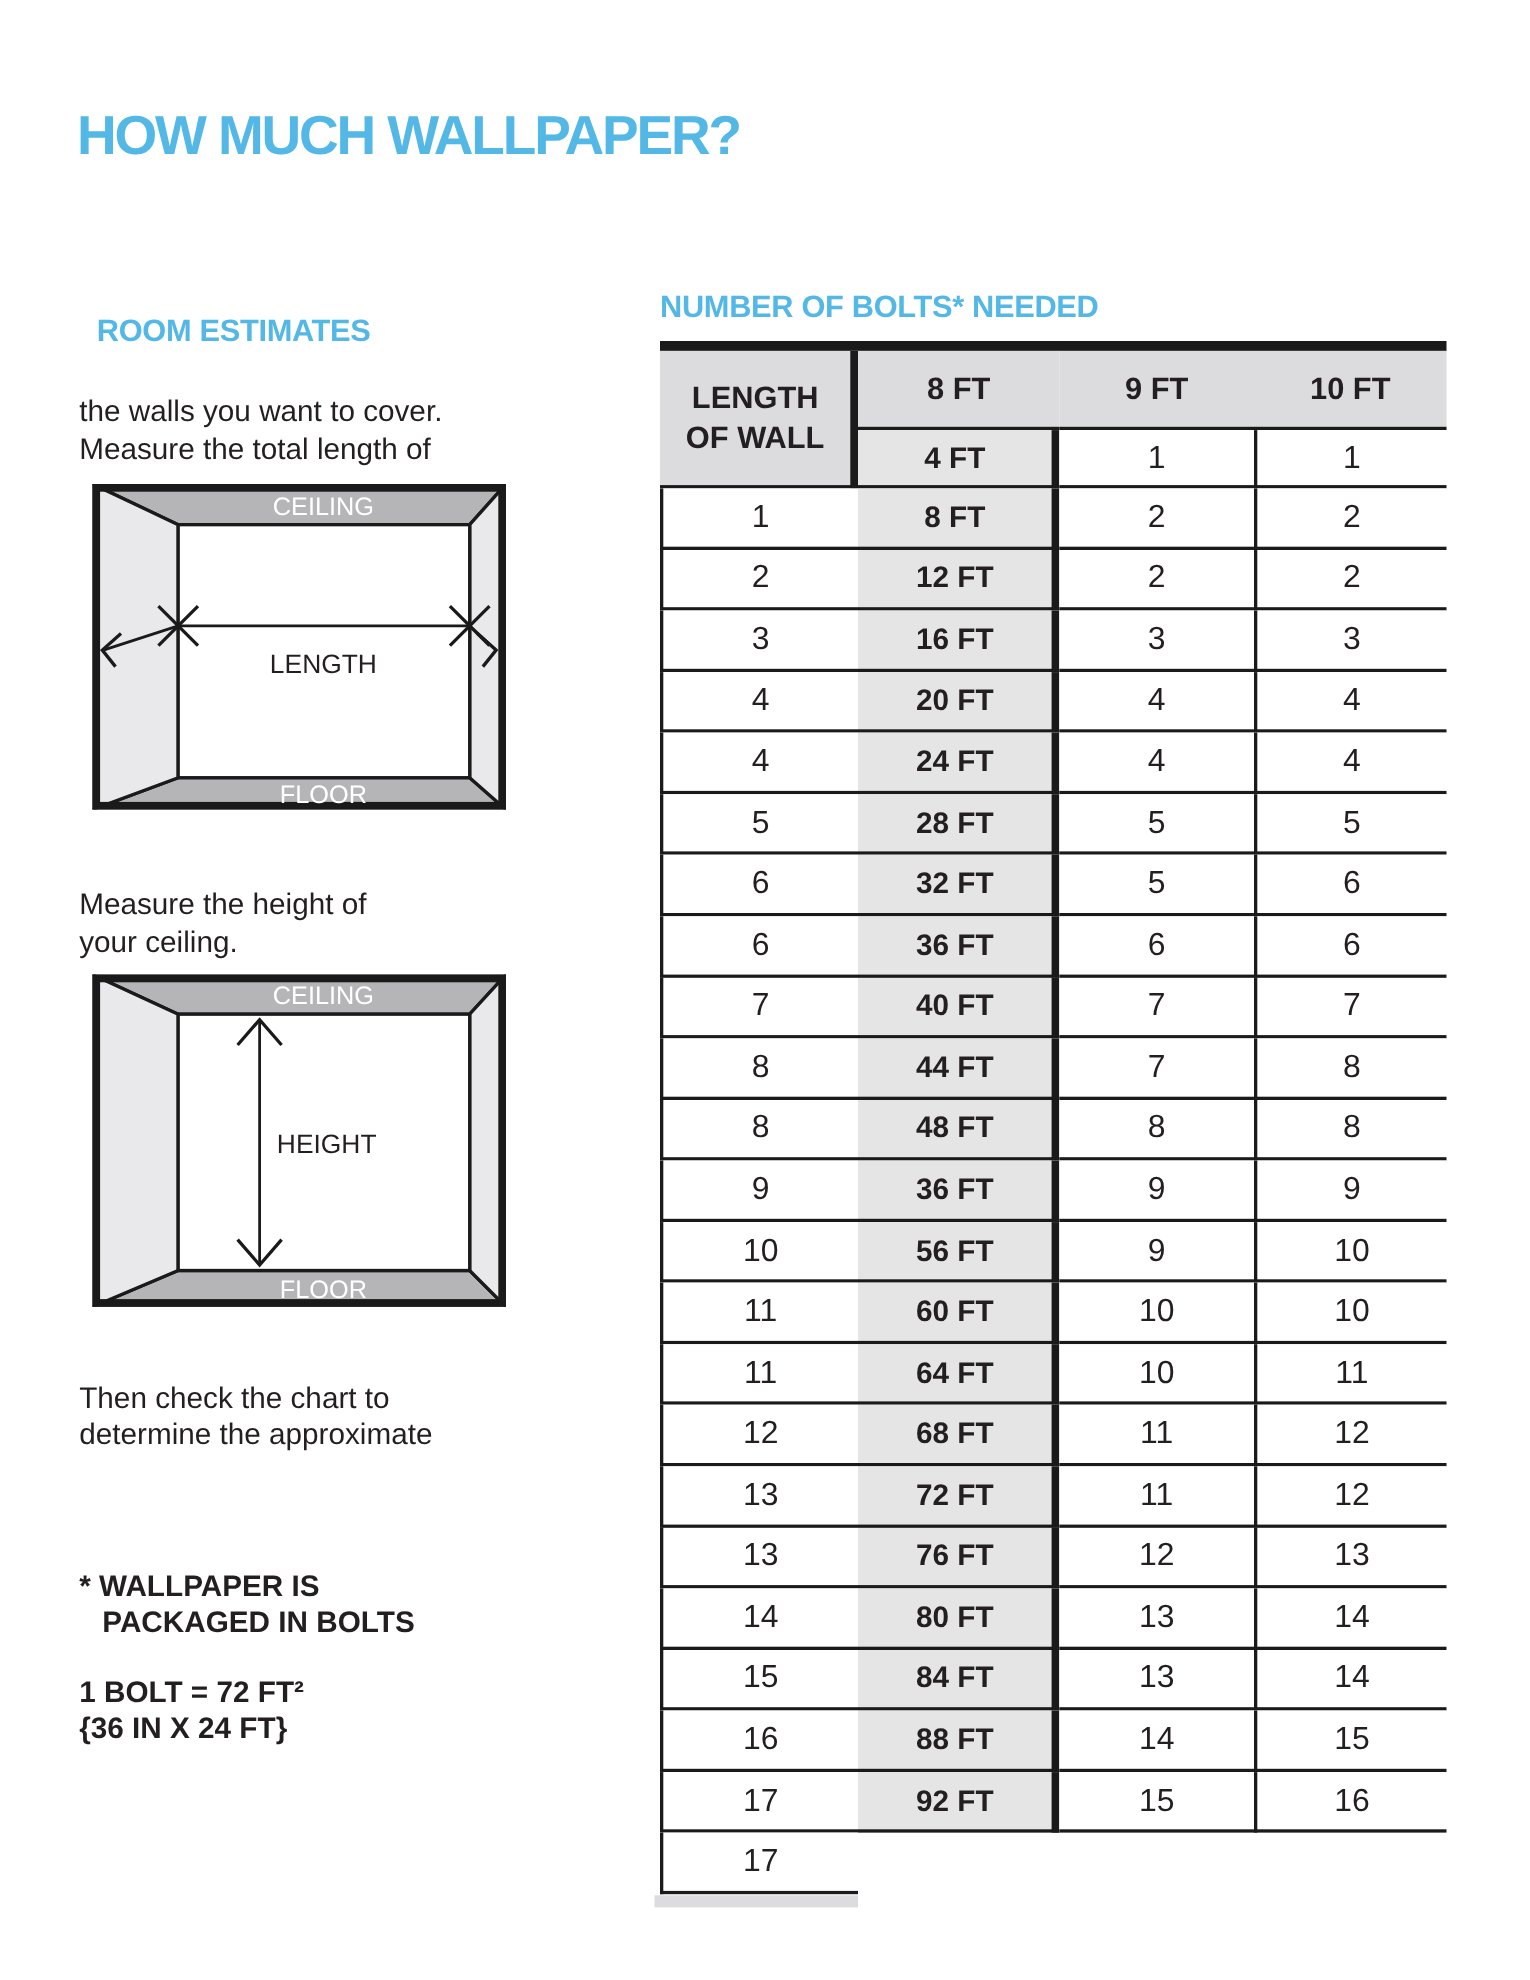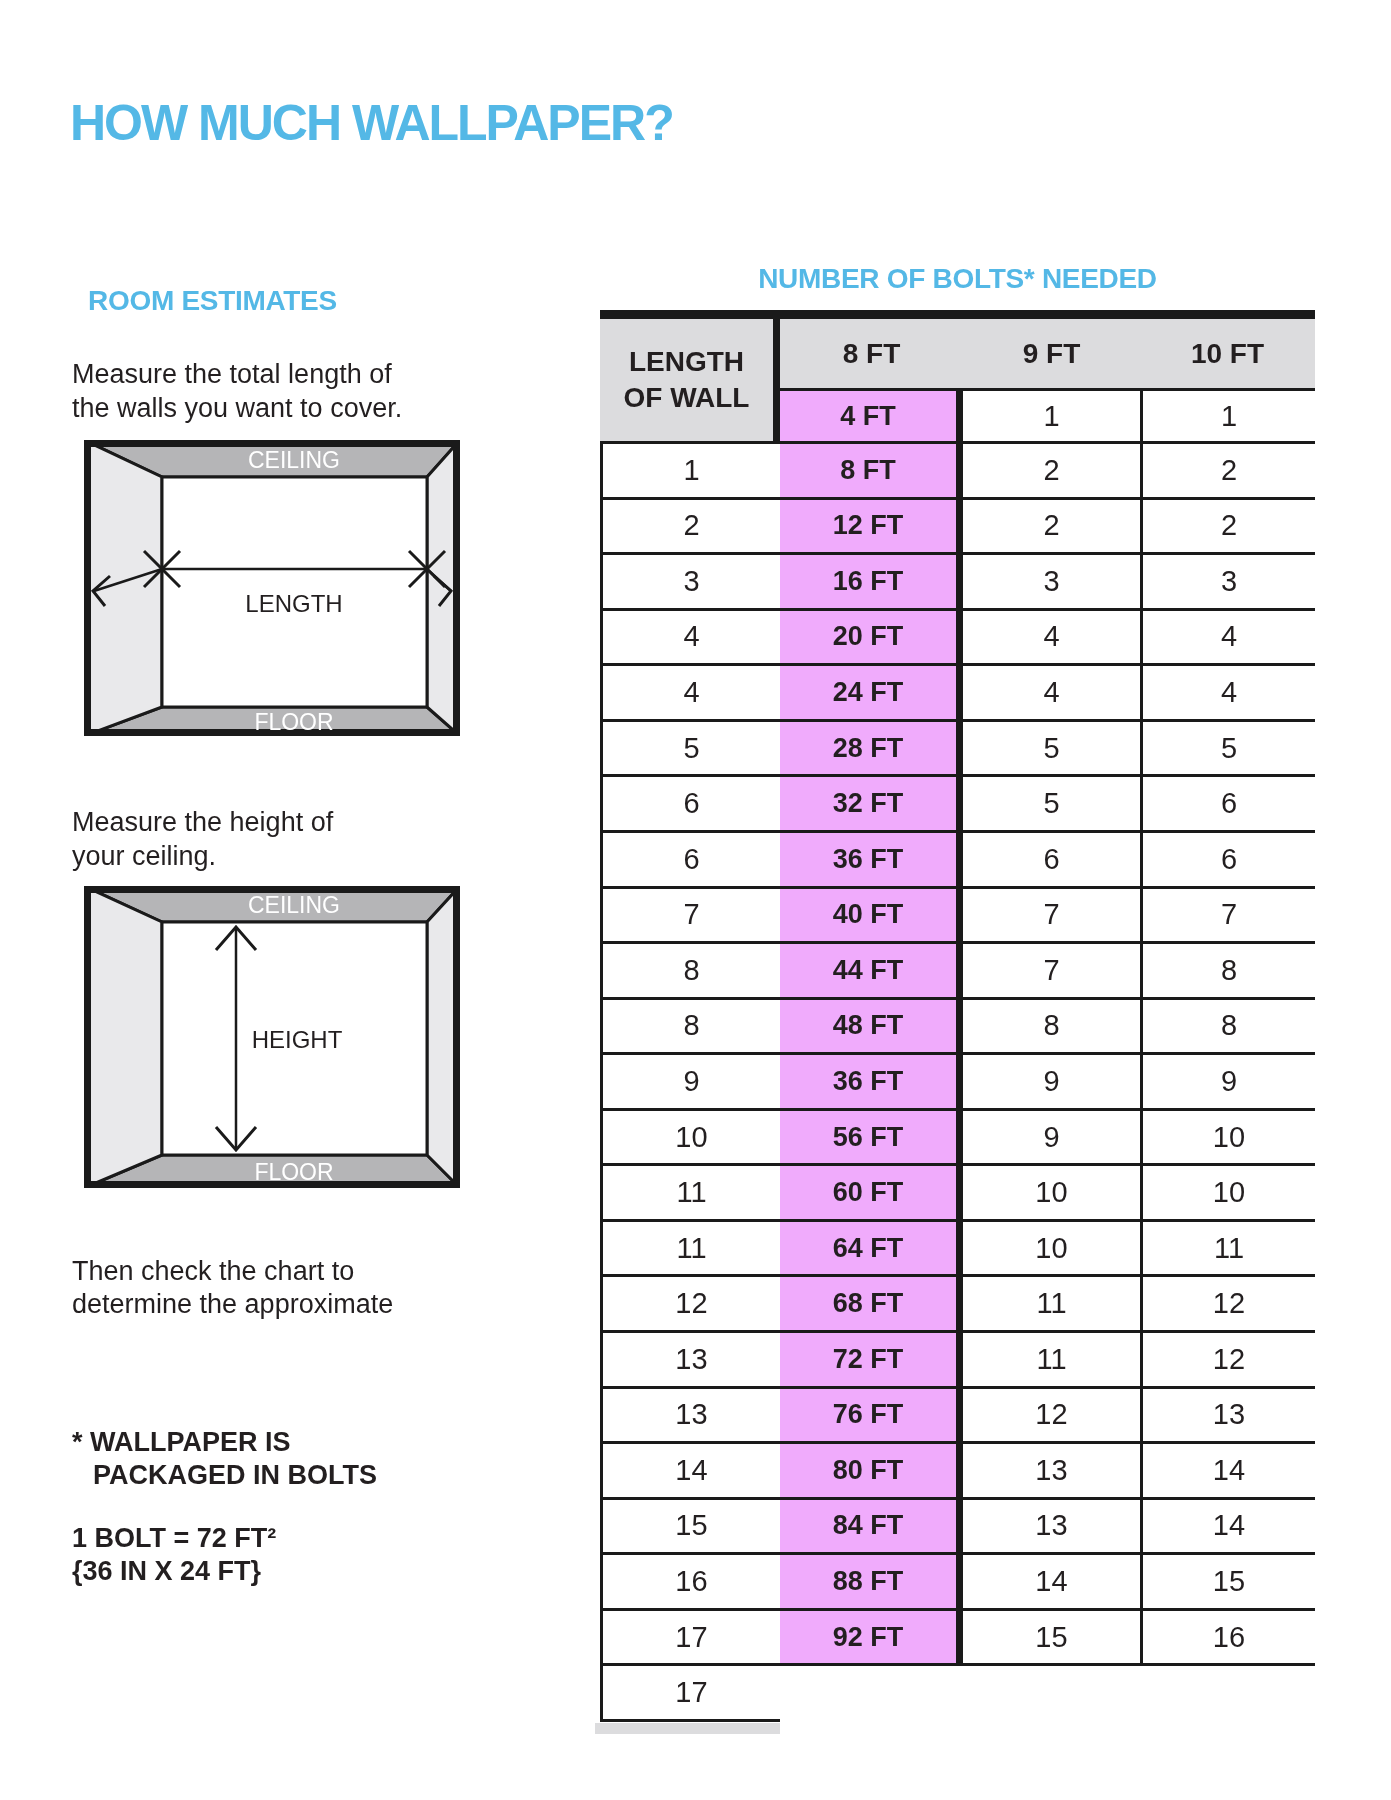--- a/index.html
+++ b/index.html
@@ -15,56 +15,56 @@
   .section-head{left:88px;top:262px;font-size:28px;font-weight:bold;letter-spacing:-0.3px;}
   .para{left:72px;font-size:27px;line-height:34px;}
   .para span{display:block;}
   .para3{line-height:33px;}
   .footnote{left:72px;top:1426px;font-size:27px;font-weight:bold;line-height:33px;}
   .footnote .indent{margin-left:21px;}
   .boltinfo{left:72px;top:1522px;font-size:27px;font-weight:bold;line-height:33px;}
   .diagram{left:84px;}
   .diagram text{font-family:"Liberation Sans","DejaVu Sans",sans-serif;}
   
-  .table-heading{left:600px;top:263px;width:715px;text-align:center;
+  .table-heading{left:600px;top:263px;width:715px;
     font-size:28px;font-weight:bold;letter-spacing:-0.3px;}
   
   .bolts-table{
     left:600px;top:310px;width:715px;
     border-top:9px solid #1a1a1a;
     display:grid;
     grid-template-columns:180px 183px 177px 175px;
     grid-template-rows:72px 53px repeat(23,55.57px);
     box-sizing:content-box;
   }
   .cell{
     display:flex;align-items:center;justify-content:center;
     border-bottom:3px solid #1a1a1a;box-sizing:border-box;
     font-size:29px;background:#ffffff;
   }
   .hdr{background:#dcdcde;font-weight:bold;font-size:28px;justify-content:center;}
   .corner{grid-row:1/3;grid-column:1;border-right:7px solid #1a1a1a;}
   .corner .wrap{width:130px;text-align:center;line-height:36px;}
   .group{grid-column:2/5;}
-  .rowhdr{background:#f0abfc;font-weight:bold;font-size:27px;border-right:7px solid #1a1a1a;}
+  .rowhdr{background:#e5e5e5;font-weight:bold;font-size:27px;border-right:7px solid #1a1a1a;}
   .vline{border-left:3px solid #1a1a1a;}
   .table-shadow{left:595px;top:1723px;width:185px;height:11px;background:#dcdcde;}
 </style>
 </head>
 <body>
 
 <div class="page">
 
   <h1 class="abs title blue">HOW MUCH WALLPAPER?</h1>
 
   <h2 class="abs section-head blue">ROOM ESTIMATES</h2>
 
   <p class="abs para" style="top:330px;">
+    <span>the walls you want to cover.</span>
     <span>Measure the total length of</span>
-    <span>the walls you want to cover.</span>
   </p>
 
   <svg class="abs diagram" style="top:440px;" width="376" height="296" viewBox="0 0 376 296">
     <polygon points="0,0 376,0 343,37 78,37" fill="#b5b5b7" stroke="#1a1a1a" stroke-width="3"></polygon>
     <polygon points="0,296 376,296 343,267 78,267" fill="#b5b5b7" stroke="#1a1a1a" stroke-width="3"></polygon>
     <polygon points="0,0 78,37 78,267 0,296" fill="#e9e9eb" stroke="#1a1a1a" stroke-width="3"></polygon>
     <polygon points="376,0 343,37 343,267 376,296" fill="#e9e9eb" stroke="#1a1a1a" stroke-width="3"></polygon>
     <rect x="78" y="37" width="265" height="230" fill="#ffffff" stroke="#1a1a1a" stroke-width="3"></rect>
     <rect x="3.5" y="3.5" width="369" height="289" fill="none" stroke="#1a1a1a" stroke-width="7"></rect>
     <g stroke="#1a1a1a" stroke-width="2.5">

